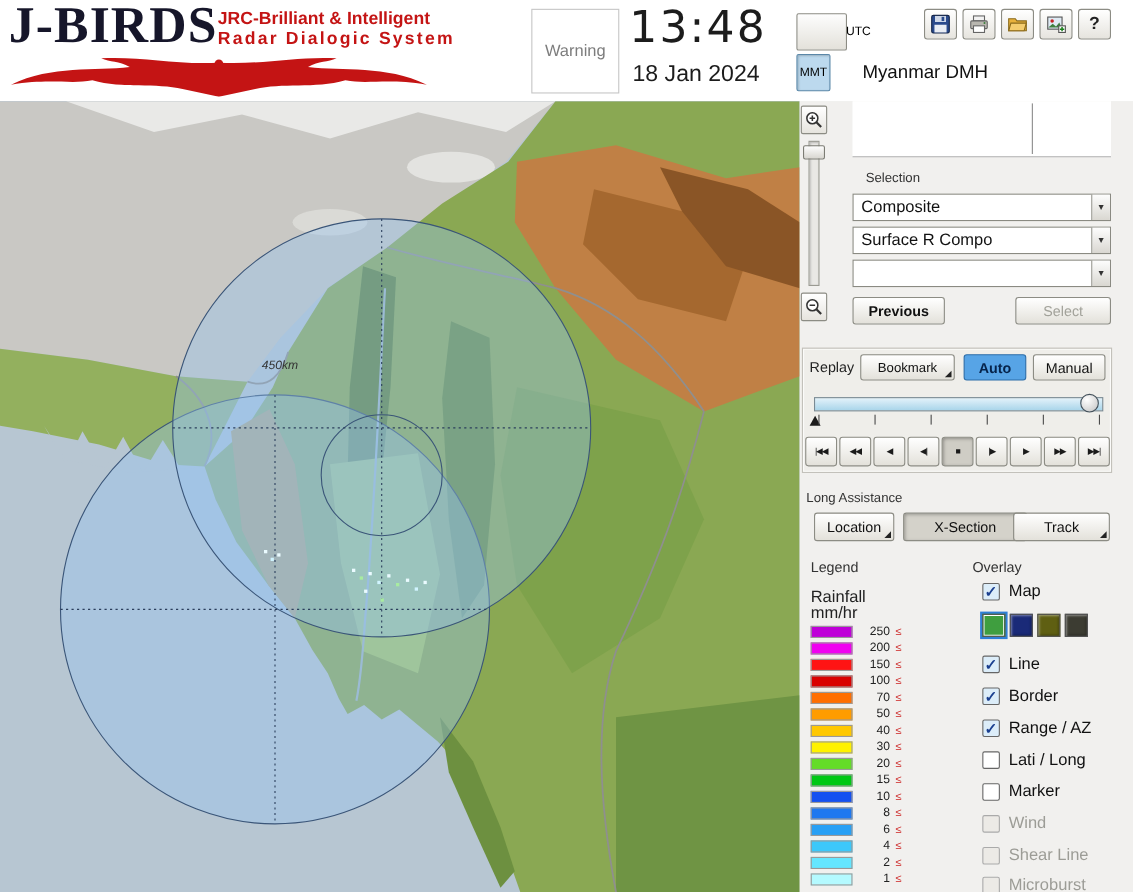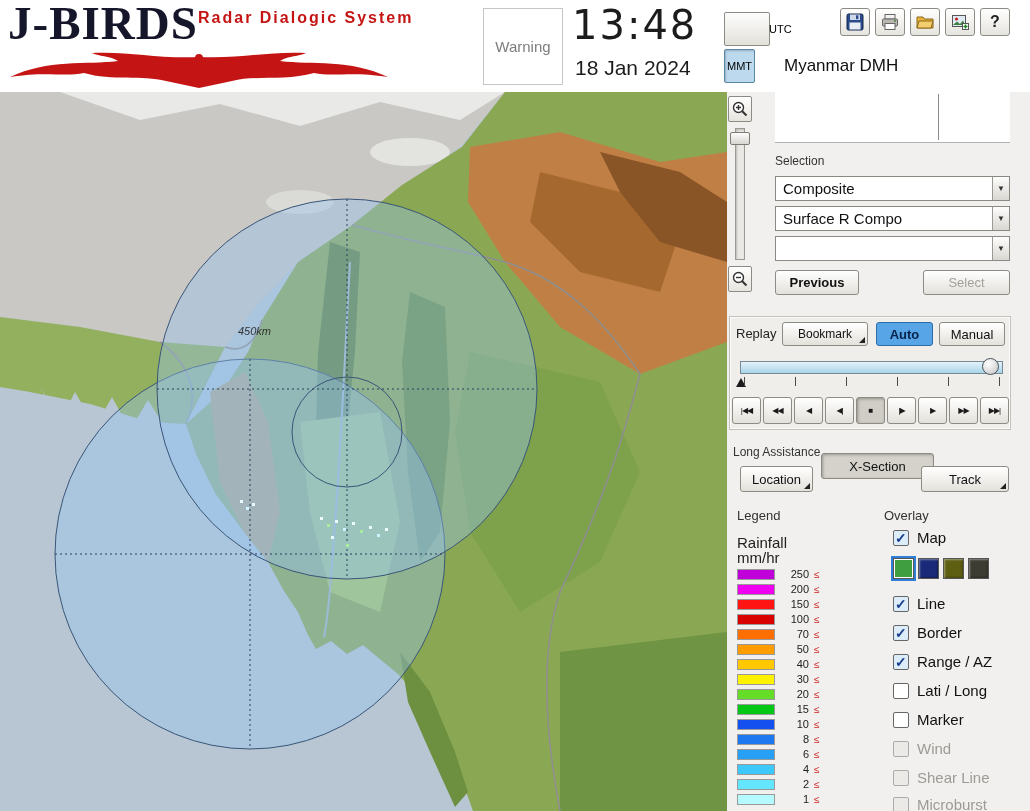--- a/index.html
+++ b/index.html
@@ -74,20 +74,21 @@
   .msw.sel { box-shadow:0 0 0 2px #2f7fd6, inset 0 0 0 1px #fff; }
 </style>
 </head>
 <body>
 
 <div id="app">
 
   <div class="header">
     <div class="logo-title">J-BIRDS</div>
     <div class="logo-sub">
+      <div class="l1">JRC-Brilliant &amp; Intelligent</div>
       <div class="l2">Radar  Dialogic  System</div>
     </div>
     <svg class="eagle" width="382" height="38" viewBox="0 0 382 38">
       <path fill="#c41414" d="M2,27 C40,9 78,15 110,11 C100,5 92,7 84,3 C120,1 150,9 191,7 C232,9 262,1 298,3 C290,7 282,5 272,11 C304,15 342,9 380,27 C344,21 326,27 306,23 C278,31 248,25 224,31 L191,38 L158,31 C134,25 104,31 76,23 C56,27 38,21 2,27 Z"></path>
       <circle cx="191" cy="8" r="4" fill="#c41414"></circle>
     </svg>
 
     <div class="warning-box">
       <span>Warning</span>
     </div>
@@ -220,21 +221,21 @@
     <div class="vtrack"></div>
     <div class="vthumb"></div>
     <button class="zoombtn" style="top:174px;">
       <svg width="18" height="18" viewBox="0 0 18 18">
           <circle cx="7.5" cy="7.5" r="5" fill="#fff" stroke="#333" stroke-width="1.4"></circle>
           <line x1="11.2" y1="11.2" x2="15.5" y2="15.5" stroke="#333" stroke-width="2"></line>
           <path d="M5,7.5 h5" stroke="#333" stroke-width="1.4"></path>
         </svg>
     </button>
 
-    <div class="panel-label" style="left:48px; top:62px;">Selection</div>
+    <div class="panel-label" style="left:60px; top:62px;">Selection</div>
     <div class="dd" style="top:84px;">
       <span class="dd-val">Composite</span>
       <span class="dd-btn">▼</span>
     </div>
     <div class="dd" style="top:114px;">
       <span class="dd-val">Surface R Compo</span>
       <span class="dd-btn">▼</span>
     </div>
     <div class="dd" style="top:144px;">
       <span class="dd-val"></span>
@@ -265,21 +266,21 @@
       <button class="pb" style="left:95px;">◀|</button>
       <button class="pb pressed" style="left:126px;">■</button>
       <button class="pb" style="left:157px;">|▶</button>
       <button class="pb" style="left:188px;">▶</button>
       <button class="pb" style="left:219px;">▶▶</button>
       <button class="pb" style="left:250px;">▶▶|</button>
     </div>
 
     <div class="panel-label" style="left:6px; top:353px;">Long Assistance</div>
     <button class="btn" style="left:13px; top:374px; width:73px; height:26px;"><span>Location</span><span class="corner"></span></button>
-    <button class="btn pressed" style="left:94px; top:361px; width:113px; height:26px;"><span>X-Section</span><span class="corner"></span></button>
+    <button class="btn pressed" style="left:94px; top:374px; width:113px; height:26px;"><span>X-Section</span><span class="corner"></span></button>
     <button class="btn" style="left:194px; top:374px; width:88px; height:26px;"><span>Track</span><span class="corner"></span></button>
 
     <div class="panel-label" style="left:10px; top:416px; font-size:13px;">Legend</div>
     <div class="lg-title" style="left:10px; top:442px;">Rainfall</div>
     <div class="lg-title" style="left:10px; top:457px;">mm/hr</div>
 
     <div class="lg-row" style="top:476px;">
         <span class="lg-sw" style="background: rgb(191, 0, 216);"></span>
         <span class="lg-val">250</span>
         <span class="lg-lte">≤</span>

